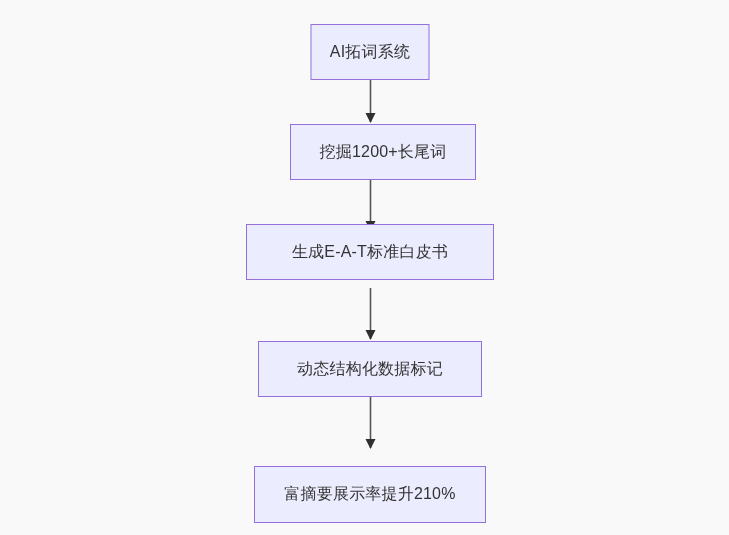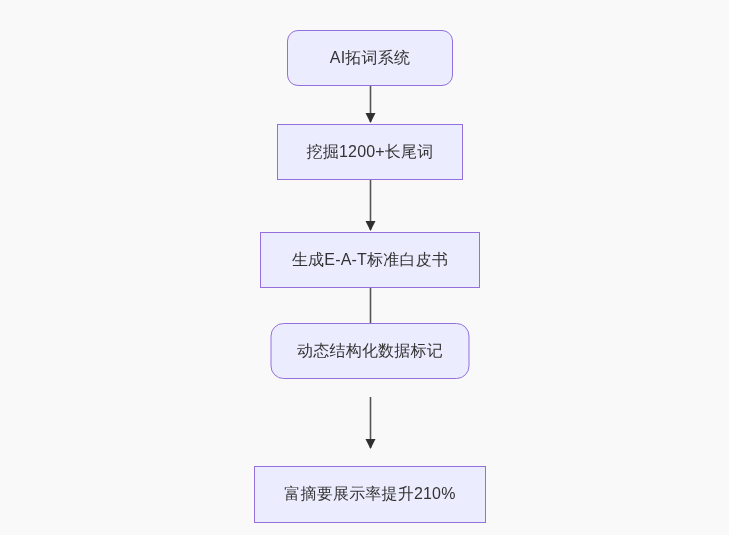--- a/index.html
+++ b/index.html
@@ -31,24 +31,24 @@
     background: #ececff;
     border: 1.3px solid #9370db;
     display: flex;
     align-items: center;
     justify-content: center;
     font-size: 16px;
     color: #333333;
     white-space: nowrap;
     letter-spacing: 0.2px;
   }
-  .n1 { top: 30px;  width: 166px; border-radius: 11px; }
-  .n2 { top: 124px; width: 186px; }
-  .n3 { top: 232px; width: 220px; text-align: center; }
-  .n4 { top: 323px; width: 199px; border-radius: 13px; }
+  .n1 { top: 24px;  width: 119px; }
+  .n2 { top: 124px; width: 186px; margin-left: 13px; }
+  .n3 { top: 224px; width: 248px; text-align: center; }
+  .n4 { top: 341px; width: 224px; }
   .n5 { top: 450px; width: 232px; height: 57px; margin-top: 16px; }
 </style>
 </head>
 <body>
 
 <div class="canvas">
 
   <svg class="edges-svg" viewBox="0 0 729 535" xmlns="http://www.w3.org/2000/svg">
     <defs>
       <marker id="arrowhead" viewBox="0 0 10 10" refX="9" refY="5" markerWidth="6.5" markerHeight="6.5" orient="auto">

